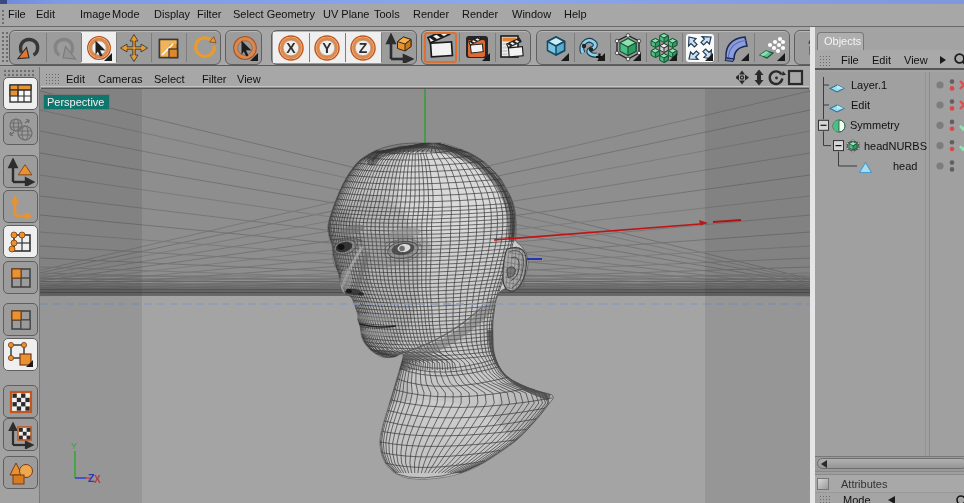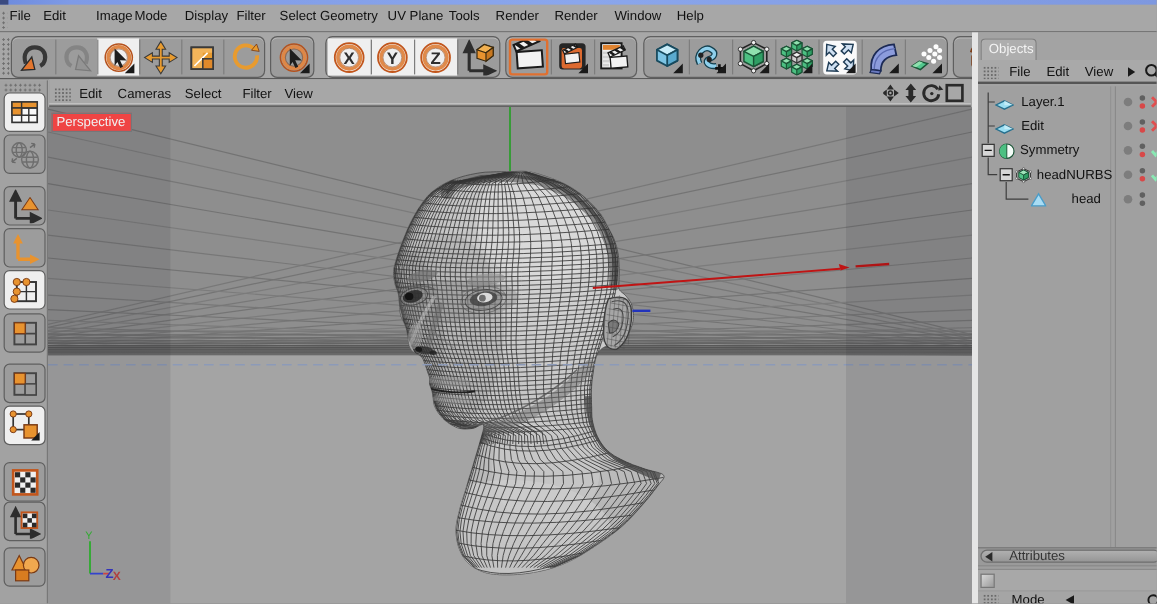--- a/index.html
+++ b/index.html
@@ -730,21 +730,21 @@
 <rect x="0" y="0" width="102" height="414" fill="#1c1c24" opacity="0.10"></rect>
 <rect x="665" y="0" width="105" height="414" fill="#1c1c24" opacity="0.10"></rect>
 <line x1="35" y1="389" x2="35" y2="362" stroke="#33aa33" stroke-width="1.6"></line>
 <text x="31" y="360" font-family="Liberation Sans" font-size="9" fill="#33aa33">Y</text>
 <line x1="35" y1="389" x2="46" y2="389" stroke="#3344cc" stroke-width="1.6"></line>
 <line x1="46" y1="389" x2="51" y2="389" stroke="#cc4444" stroke-width="1.6"></line>
 <text x="48" y="393" font-family="Liberation Sans" font-size="11" font-weight="bold" fill="#3333bb">Z</text>
 <text x="54" y="394" font-family="Liberation Sans" font-size="10" font-weight="bold" fill="#b04040">X</text>
 </svg>
     </div>
-<div class="abs" style="left:2px;top:28px;width:67px;height:16px;background:#ef4444;border:1px solid #75777a;color:#f0f0f0;font-size:11px;padding:1px 0 0 3px;">Perspective</div>
+<div class="abs" style="left:2px;top:28px;width:67px;height:16px;background:#0f766e;border:1px solid #75777a;color:#f0f0f0;font-size:11px;padding:1px 0 0 3px;">Perspective</div>
 </div>
 <div class="abs" style="left:810px;top:27px;width:154px;height:476px;background:#a3a3a3;border-left:5px solid #e5e5e5;overflow:hidden;">
     <div class="abs" style="left:2px;top:5px;width:47px;height:18px;background:#aeaeae;border:1px solid #787878;border-bottom:none;border-radius:4px 4px 0 0;color:#f4f4f4;font-size:11px;padding:2px 0 0 6px;">Objects</div>
     <div class="abs" style="left:0;top:23px;width:154px;height:20px;background:#a9a9a9;border-bottom:2px solid #555;"></div>
     <div class="abs hatch" style="left:4px;top:28px;width:13px;height:11px;"></div>
     <div class="menuitem" style="left:26px;top:27px;">File</div>
     <div class="menuitem" style="left:57px;top:27px;">Edit</div>
     <div class="menuitem" style="left:89px;top:27px;">View</div>
     <svg class="abs" style="left:124px;top:28px;" width="8" height="10">
       <path d="M 1,1 L 7,5 L 1,9 Z" fill="#1a1a1a"></path>
@@ -826,21 +826,21 @@
       <circle cx="19" cy="93.4" r="2.3" fill="#606060"></circle>
     </svg>
     <div class="abs" style="left:0;top:429px;width:154px;height:15px;background:#9a9a9a;border-top:1px solid #777;"></div>
     <div class="abs" style="left:2px;top:431px;width:150px;height:11px;background:linear-gradient(#b0b0b0,#969696);border:1px solid #6e6e6e;border-radius:6px;"></div>
     <svg class="abs" style="left:4px;top:432px;" width="12" height="10">
       <path d="M 8,1 L 2,5 L 8,9 Z" fill="#2a2a2a"></path>
     </svg>
     <div class="abs" style="left:0;top:444px;width:154px;height:4px;background:#9e9e9e;border-top:1px solid #888;border-bottom:1px solid #8a8a8a;"></div>
     <div class="abs" style="left:0;top:448px;width:154px;height:18px;background:#a8a8a8;border-bottom:1px solid #999;"></div>
     <div class="abs" style="left:2px;top:451px;width:12px;height:12px;background:linear-gradient(135deg,#d8d8d8,#9a9a9a);border:1px solid #777;"></div>
-    <div class="menuitem" style="left:26px;top:431px;color:#333;">Attributes</div>
+    <div class="menuitem" style="left:26px;top:451px;color:#333;">Attributes</div>
     <div class="abs" style="left:0;top:466px;width:154px;height:10px;background:#a5a5a5;">
       <div class="abs hatch" style="left:4px;top:2px;width:13px;height:10px;"></div>
       <div class="menuitem" style="left:28px;top:1px;">Mode</div>
       <svg class="abs" style="left:71px;top:2px;" width="10" height="10">
         <path d="M 9,1 L 2,5 L 9,9 Z" fill="#1a1a1a"></path>
       </svg>
       <svg class="abs" style="left:140px;top:1px;" width="14" height="14">
         <circle cx="6" cy="6" r="4" fill="none" stroke="#1a1a1a" stroke-width="1.6"></circle>
         <line x1="9" y1="9" x2="13" y2="13" stroke="#1a1a1a" stroke-width="2"></line>
       </svg>

